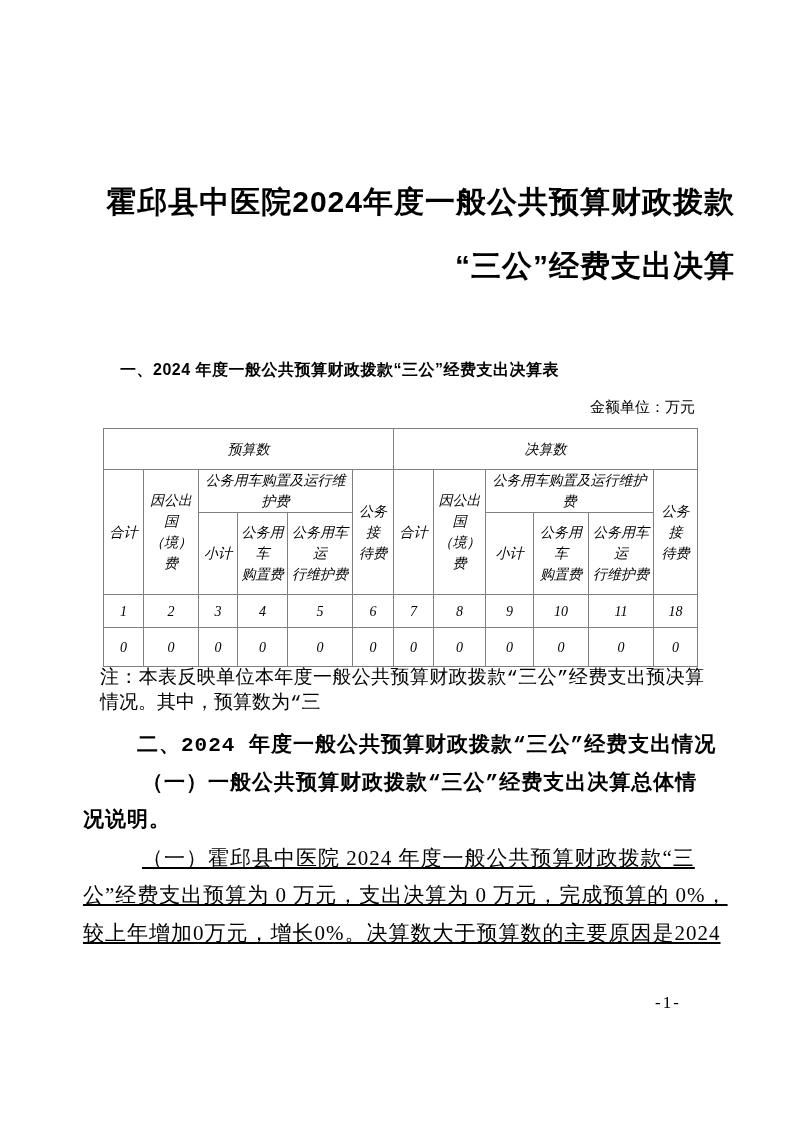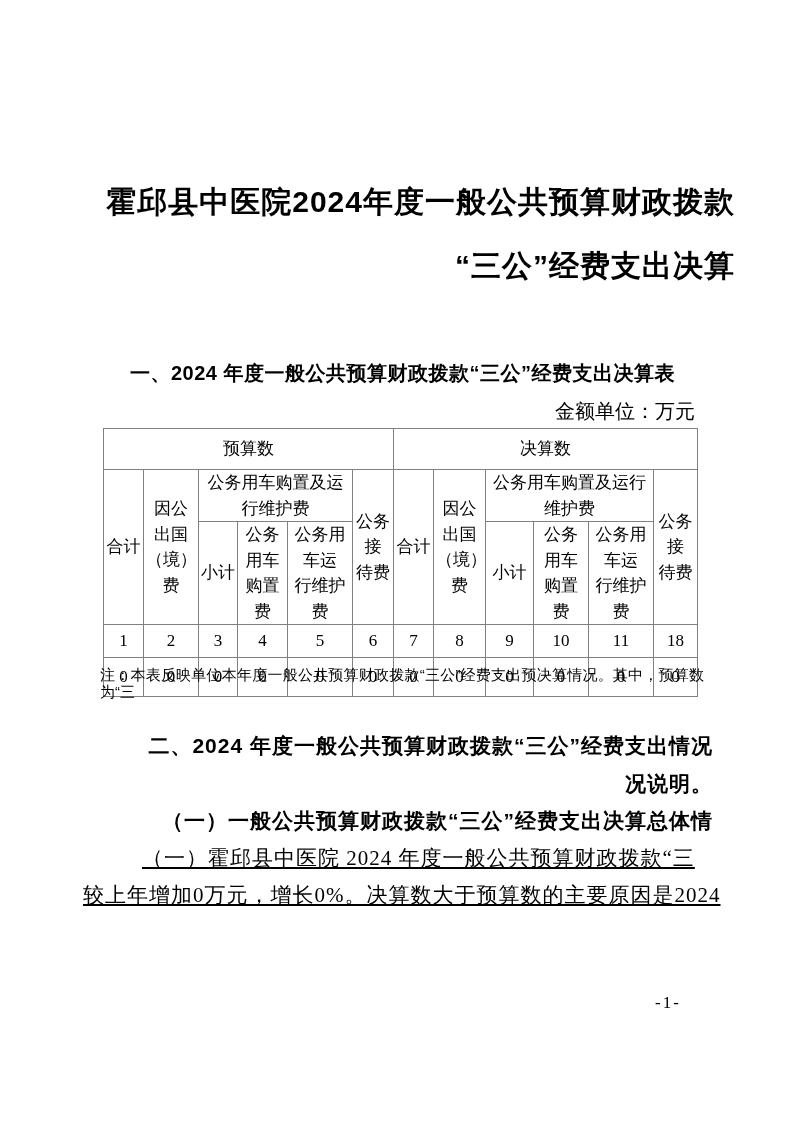--- a/index.html
+++ b/index.html
@@ -15,68 +15,67 @@
     position:absolute;left:0;width:735px;
     text-align:right;
     font-family:"Liberation Sans","DejaVu Sans",sans-serif;
     font-weight:bold;font-size:30px;letter-spacing:1px;
     white-space:nowrap;
   }
   .t1{top:182px;}
   .t2{top:246px;}
 
   .h1{
-    position:absolute;left:130px;top:360px;
+    position:absolute;left:120px;top:360px;
     font-family:"Liberation Sans","DejaVu Sans",sans-serif;
-    font-weight:bold;font-size:20px;letter-spacing:0.5px;
+    font-weight:bold;font-size:16px;letter-spacing:0.5px;
     white-space:nowrap;
   }
 
   .unit{
     position:absolute;left:103px;top:398px;width:592px;
     text-align:right;
     font-family:"Liberation Serif","DejaVu Serif",serif;
-    font-size:20px;
+    font-size:15px;
   }
 
   table.sg{
     position:absolute;left:103px;top:428px;width:594px;
     border-collapse:collapse;table-layout:fixed;
     font-family:"Liberation Serif","DejaVu Serif",serif;
-    font-size:17px;color:#000;
+    font-size:14px;color:#000;font-style:italic;
   }
   .sg td{
     border:1px solid #808080;
     text-align:center;vertical-align:middle;
     padding:0 2px;line-height:1.5;
     overflow:hidden;
   }
   .pre{white-space:pre-line;}
   .r-group td{height:40px;}
   .r-h1 td{height:39px;}
   .r-h2 td{height:81px;}
   .r-num td{height:32px;}
   .r-val td{height:38px;}
 
   .note{
     position:absolute;left:100px;top:666px;width:604px;
-    font-family:Liberation Sans, sans-serif;
-    font-size:15px;line-height:17px;
+    font-family:Liberation Mono, monospace;
+    font-size:19px;line-height:25px;
     text-align:justify;
   }
 
   .sec2{
     position:absolute;left:83px;top:727px;width:630px;
     font-size:21px;line-height:37.5px;
   }
   .hb{
-    font-family:Liberation Sans, sans-serif;
+    font-family:Liberation Mono, monospace;
     font-weight:bold;letter-spacing:1px;
     white-space:nowrap;
-    text-align:right;
   }
   .bodyline{
     font-family:"Liberation Serif","DejaVu Serif",serif;
     letter-spacing:1px;white-space:nowrap;text-decoration:underline;
   }
   .ind1{padding-left:54px;}
   .ind2{padding-left:59px;}
 
   .pnum{
     position:absolute;left:655px;top:993px;
@@ -172,21 +171,22 @@
     </tr>
   </tbody>
     </table>
 
   <div class="note">
     <div>注：本表反映单位本年度一般公共预算财政拨款“三公”经费支出预决算情况。其中，预算数为“三</div>
   </div>
 
   <div class="sec2">
     <div class="hb ind1">二、2024 年度一般公共预算财政拨款“三公”经费支出情况</div>
+    <div class="hb ind2">（一）一般公共预算财政拨款“三公”经费支出决算总体情</div>
     <div class="hb">况说明。</div>
-    <div class="hb ind2">（一）一般公共预算财政拨款“三公”经费支出决算总体情</div>
     <div class="bodyline ind2">（一）霍邱县中医院 2024 年度一般公共预算财政拨款“三</div>
+    <div class="bodyline">公”经费支出预算为 0 万元，支出决算为 0 万元，完成预算的 0%，</div>
     <div class="bodyline">较上年增加0万元，增长0%。决算数大于预算数的主要原因是2024</div>
   </div>
 
   <div class="pnum">-1-</div>
 
 </div>
 
 </body></html>

